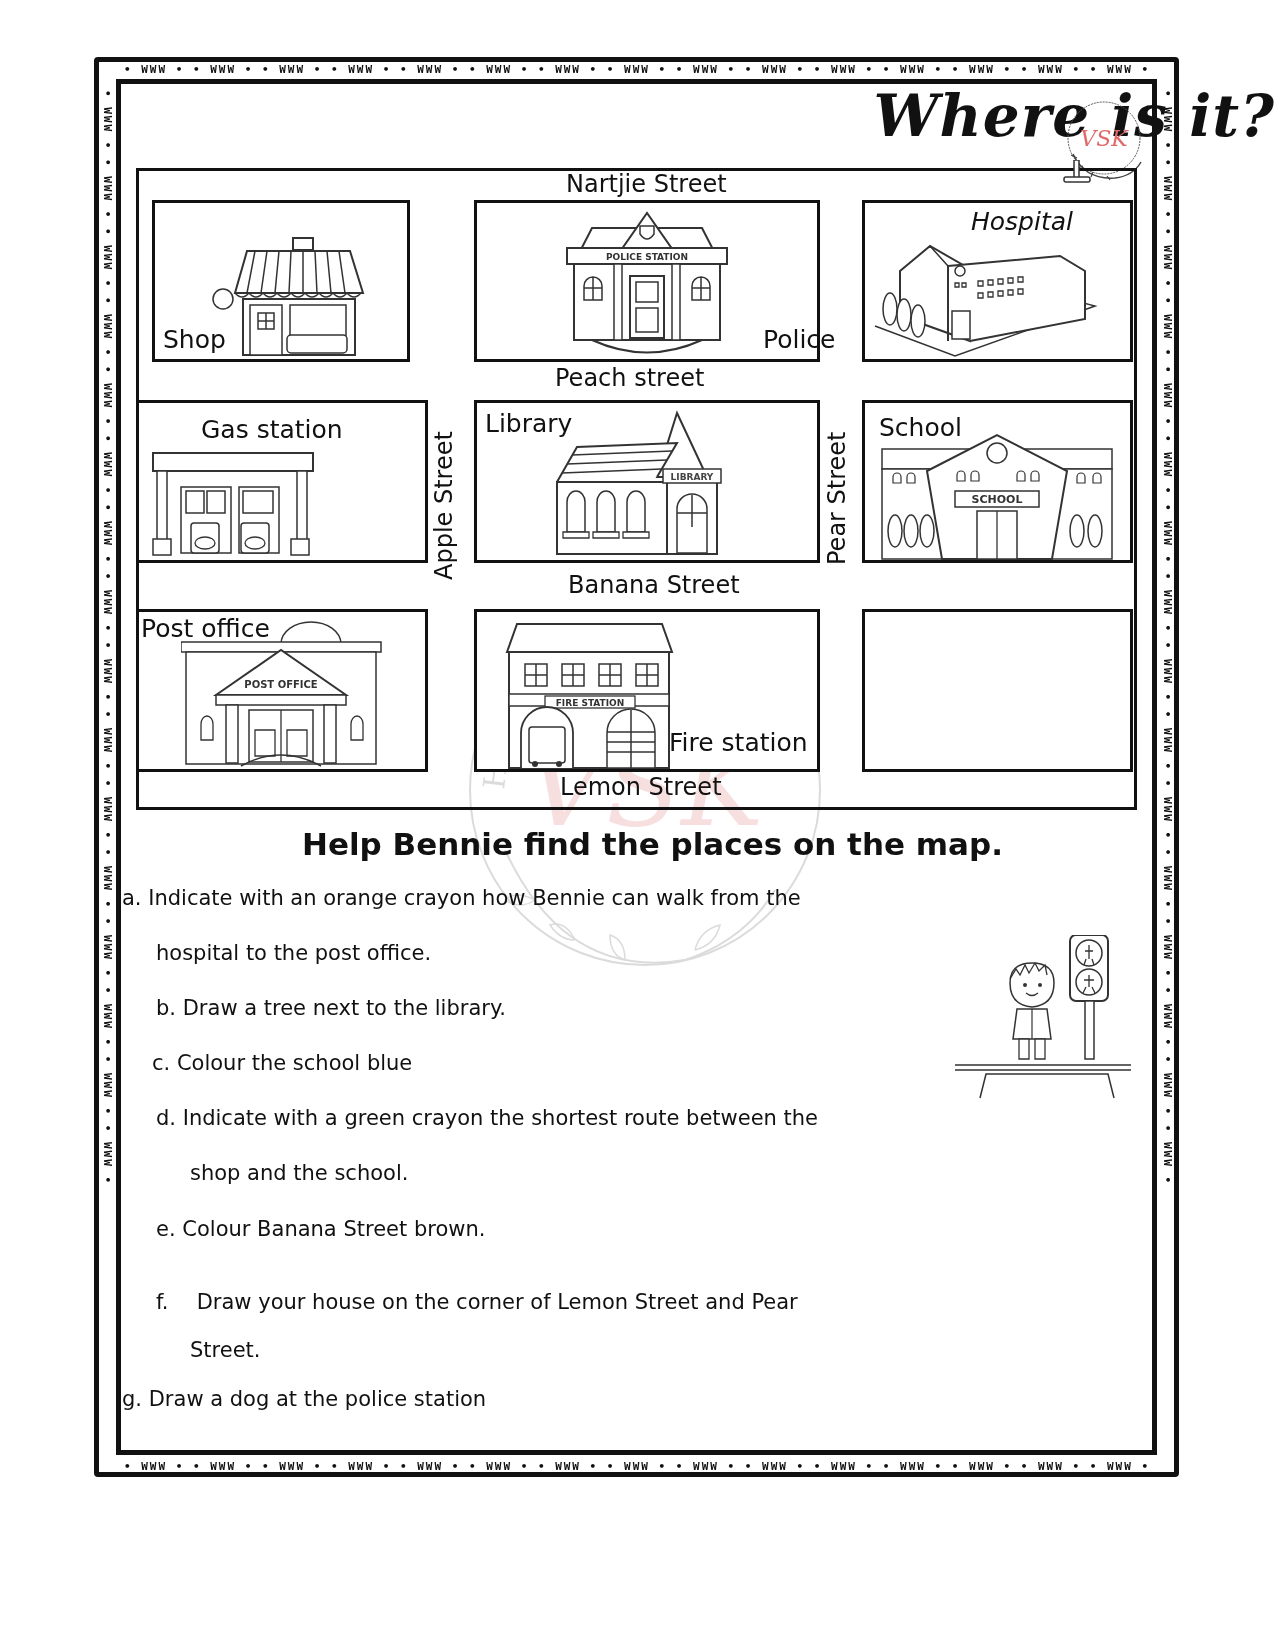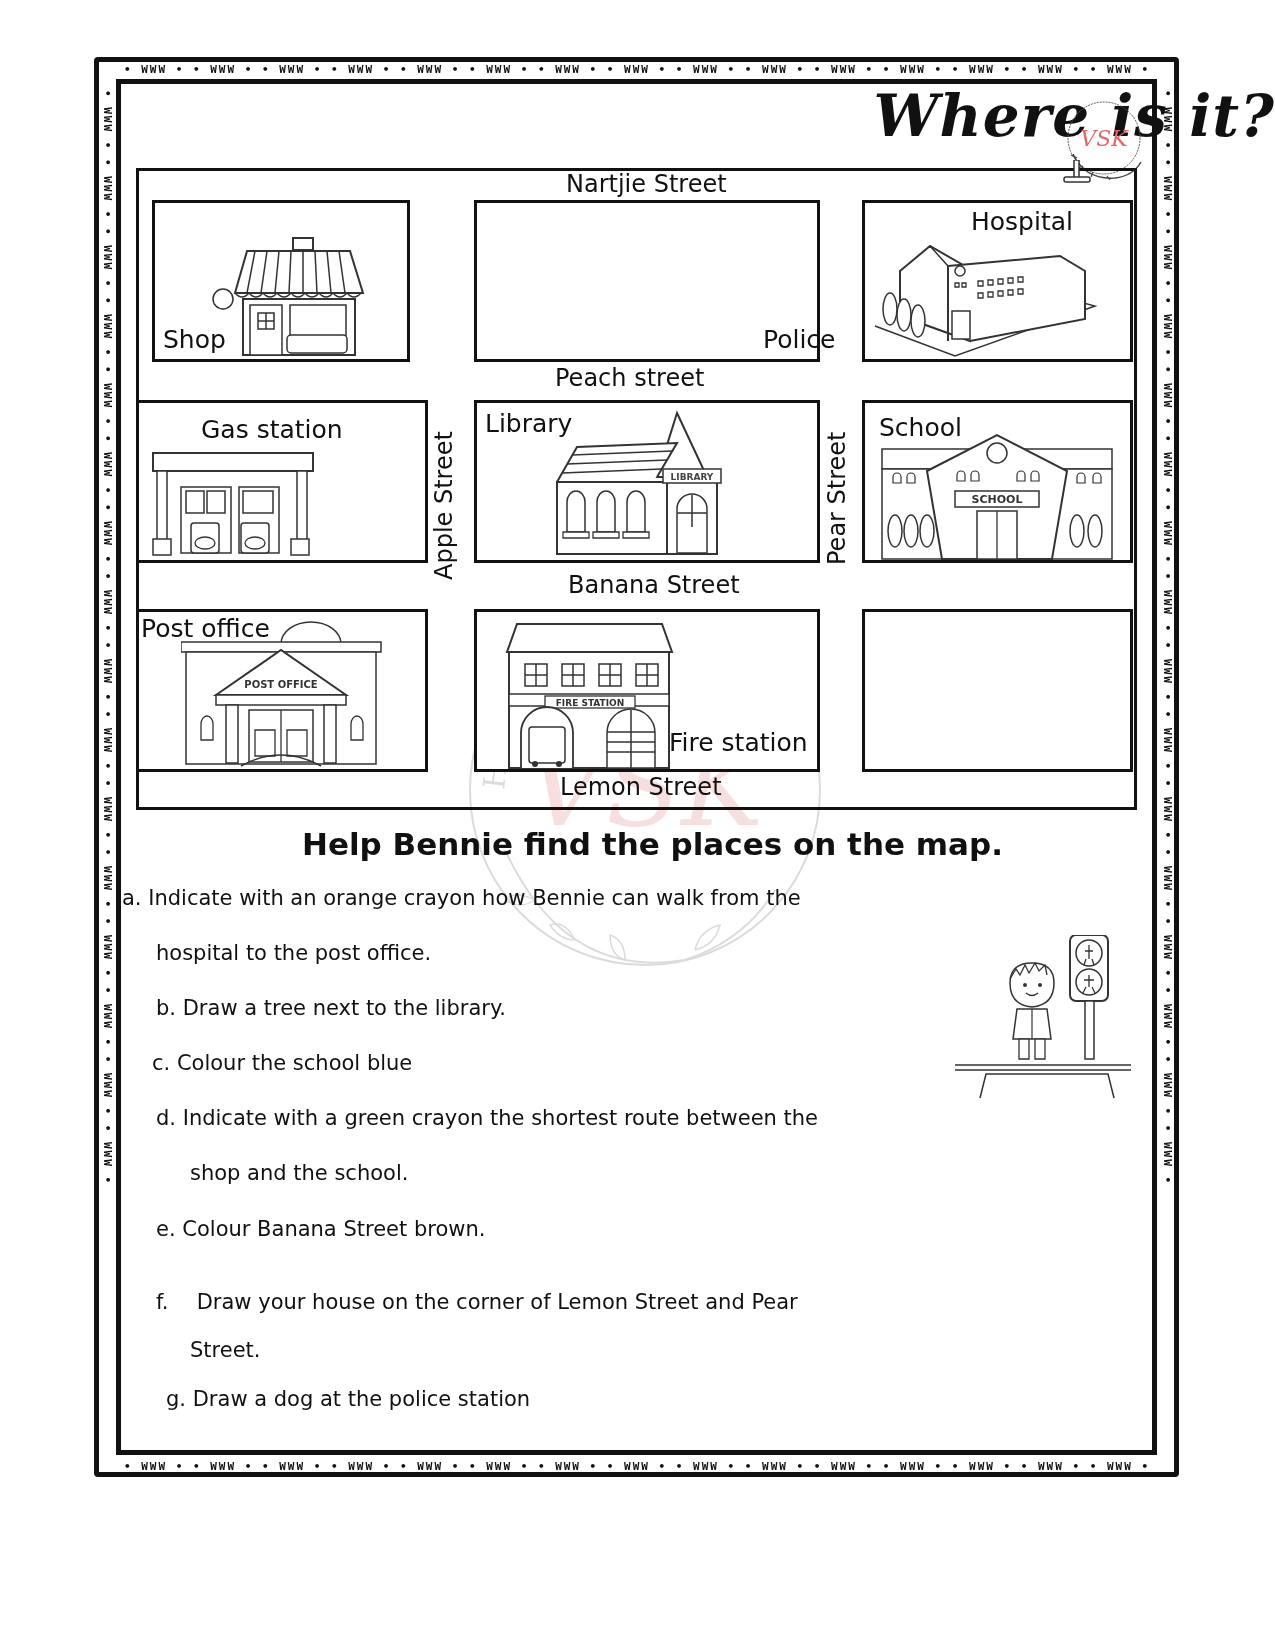--- a/index.html
+++ b/index.html
@@ -102,24 +102,41 @@
       <path d="M53 80 h16 v16 h-16 z M61 80 v16 M53 88 h16" fill="none" stroke="#333" stroke-width="1.5"></path>
       <rect x="85" y="72" width="56" height="32" fill="#fff" stroke="#333" stroke-width="1.5"></rect>
       <rect x="82" y="102" width="60" height="18" rx="4" fill="#fff" stroke="#333" stroke-width="1.5"></rect>
       <circle cx="18" cy="66" r="10" fill="#fff" stroke="#333" stroke-width="1.5"></circle>
     </svg>
   </div>
   <div class="place-label" style="left:8px; top:122px;">Shop</div>
 </div>
 
 <div class="block" style="left:474px; top:200px; width:346px; height:162px;">
+  <div class="building" style="left:75px; top:5px;">
+    <svg width="190" height="150" viewBox="0 0 190 150">
+      <path d="M22 55 L40 20 L150 20 L168 55" fill="#fff" stroke="#333" stroke-width="2"></path>
+      <path d="M60 55 L95 5 L130 55" fill="#fff" stroke="#333" stroke-width="2"></path>
+      <path d="M88 18 h14 v8 q-7 10 -14 0 z" fill="#fff" stroke="#333" stroke-width="1.5"></path>
+      <rect x="15" y="40" width="160" height="16" fill="#fff" stroke="#333" stroke-width="2"></rect>
+      <text x="95" y="52" text-anchor="middle" font-family="DejaVu Sans, sans-serif" font-size="9" font-weight="bold" fill="#333">POLICE STATION</text>
+      <rect x="22" y="56" width="146" height="76" fill="#fff" stroke="#333" stroke-width="2"></rect>
+      <rect x="62" y="56" width="8" height="76" fill="#fff" stroke="#333" stroke-width="1.5"></rect>
+      <rect x="120" y="56" width="8" height="76" fill="#fff" stroke="#333" stroke-width="1.5"></rect>
+      <rect x="78" y="68" width="34" height="62" fill="#fff" stroke="#333" stroke-width="2"></rect>
+      <path d="M84 74 h22 v20 h-22 z M84 100 h22 v24 h-22 z" fill="none" stroke="#333" stroke-width="1.5"></path>
+      <path d="M32 92 v-14 a9 9 0 0 1 18 0 v14 z M41 69 v23 M32 80 h18" fill="none" stroke="#333" stroke-width="1.5"></path>
+      <path d="M140 92 v-14 a9 9 0 0 1 18 0 v14 z M149 69 v23 M140 80 h18" fill="none" stroke="#333" stroke-width="1.5"></path>
+      <path d="M40 132 q55 25 110 0" fill="none" stroke="#333" stroke-width="2"></path>
+    </svg>
+  </div>
   <div class="place-label" style="left:250px; top:122px;margin-left:36px;">Police</div>
 </div>
 
-<div class="block" style="left:862px; top:200px; width:271px; height:162px;">
+<div class="block" style="left:862px; top:200px; width:271px; height:162px;font-style:italic;">
   <div class="building" style="left:5px; top:28px;">
     <svg width="230" height="130" viewBox="0 0 230 130">
       <path d="M5 95 L85 125 L225 75 L150 55" fill="#fff" stroke="#333" stroke-width="1.5"></path>
       <path d="M30 40 L60 15 L100 38 L100 110 L50 92 L30 80 Z" fill="#fff" stroke="#333" stroke-width="2"></path>
       <path d="M60 15 L78 35 L100 38" fill="none" stroke="#333" stroke-width="1.5"></path>
       <path d="M78 35 L78 110 M78 35 L190 25 L215 40 L215 88 L100 110" fill="#fff" stroke="#333" stroke-width="2"></path>
       <circle cx="90" cy="40" r="5" fill="#fff" stroke="#333" stroke-width="1.5"></circle>
       <path d="M85 52 h4 v4 h-4 z M92 52 h4 v4 h-4 z M108 50 h5 v5 h-5 z M118 49 h5 v5 h-5 z M128 48 h5 v5 h-5 z M138 47 h5 v5 h-5 z M148 46 h5 v5 h-5 z M108 62 h5 v5 h-5 z M118 61 h5 v5 h-5 z M128 60 h5 v5 h-5 z M138 59 h5 v5 h-5 z M148 58 h5 v5 h-5 z" fill="#fff" stroke="#333" stroke-width="1.3"></path>
       <rect x="82" y="80" width="18" height="28" fill="#fff" stroke="#333" stroke-width="1.5"></rect>
       <ellipse cx="20" cy="78" rx="7" ry="16" fill="#fff" stroke="#333" stroke-width="1.5"></ellipse>
@@ -261,21 +278,21 @@
   <span class="letter">e.</span>
   <span>Colour Banana Street brown.</span>
 </div>
 
 <div class="instr" style="left:156px; top:1284px;">
   <span class="letter" style="width:34px;">f.</span>
   <span>Draw your house on the corner of Lemon Street and Pear</span>
 </div>
 <div class="instr" style="left:190px; top:1332px;">Street.</div>
 
-<div class="instr" style="left:122px; top:1381px;padding-left:44px;">
+<div class="instr" style="left:122px; top:1381px;">
   <span class="letter">g.</span>
   <span>Draw a dog at the police station</span>
 </div>
 
 <div class="illustration">
   <svg width="180" height="165" viewBox="0 0 180 165">
     <rect x="115" y="0" width="38" height="66" rx="6" fill="#fff" stroke="#333" stroke-width="2"></rect>
     <circle cx="134" cy="18" r="13" fill="#fff" stroke="#333" stroke-width="1.5"></circle>
     <circle cx="134" cy="47" r="13" fill="#fff" stroke="#333" stroke-width="1.5"></circle>
     <path d="M134 10 v14 M130 16 h8 M131 24 l-2 6 M137 24 l2 6" stroke="#333" stroke-width="1.3"></path>

